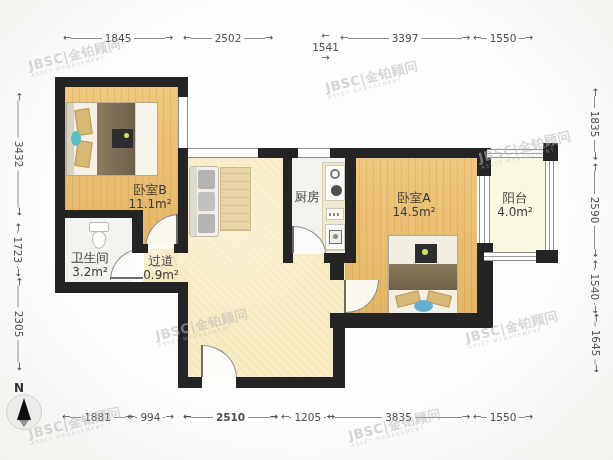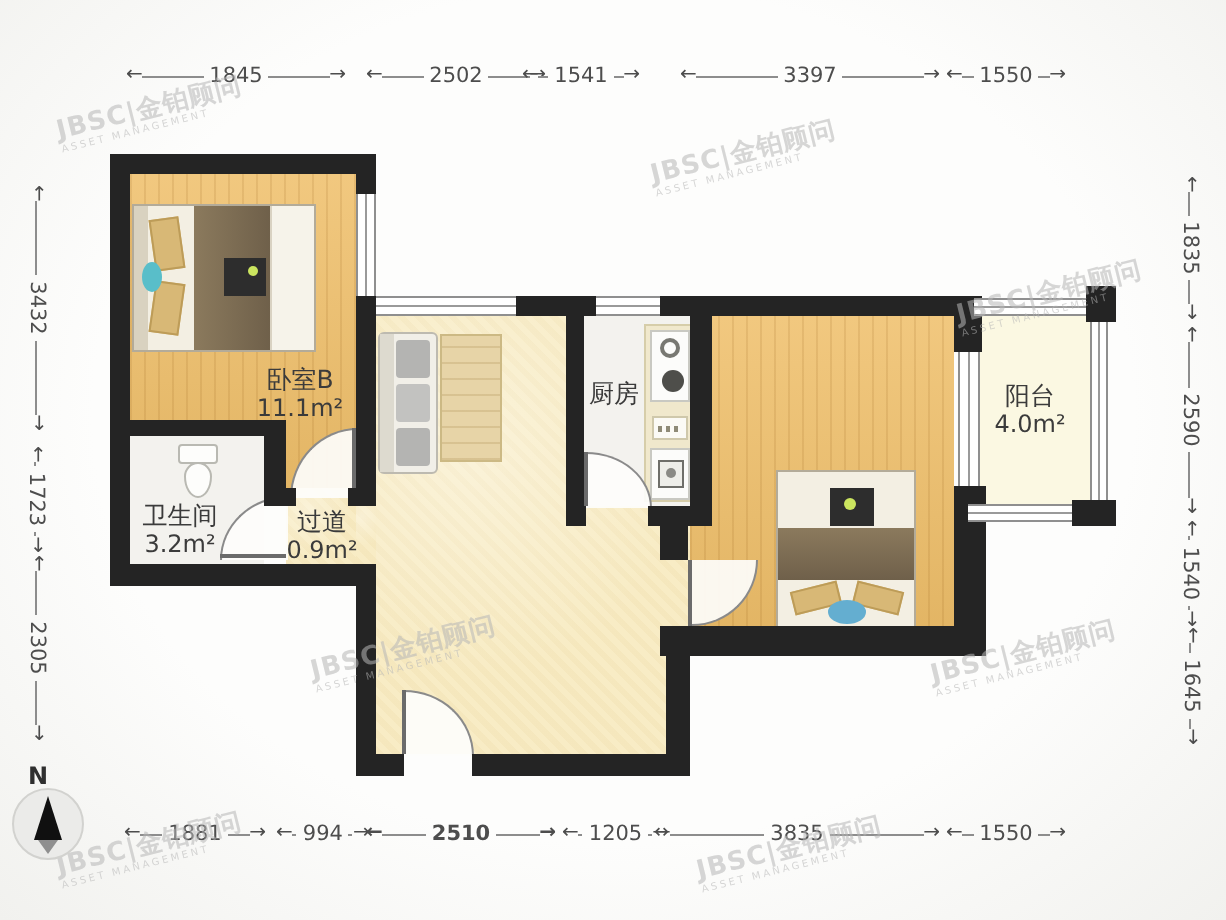--- a/index.html
+++ b/index.html
@@ -180,57 +180,61 @@
     <div>卫生间</div>
     <div class="area">3.2m²</div>
   </div>
   <div class="rlabel" style="left:161px;top:254px;">
     <div>过道</div>
     <div class="area">0.9m²</div>
   </div>
   <div class="rlabel" style="left:307px;top:190px;">
     <div>厨房</div>
   </div>
+  <div class="rlabel" style="left:414px;top:191px;">
+    <div>卧室A</div>
+    <div class="area">14.5m²</div>
+  </div>
   <div class="rlabel" style="left:515px;top:191px;text-align:center;">
     <div>阳台</div>
     <div class="area">4.0m²</div>
   </div>
 
   <div class="dim" style="left:63px;top:31px;width:110px;">
       <span class="ln"></span>
       <span class="lb">1845</span>
       <span class="ln"></span>
     </div>
   <div class="dim" style="left:183px;top:31px;width:90px;">
       <span class="ln"></span>
       <span class="lb">2502</span>
       <span class="ln"></span>
     </div>
-  <div class="dim" style="left:261px;top:31px;width:59px;">
+  <div class="dim" style="left:296px;top:31px;width:59px;flex-direction:column;">
       <span class="ln"></span>
       <span class="lb">1541</span>
       <span class="ln"></span>
     </div>
   <div class="dim" style="left:340px;top:31px;width:130px;">
       <span class="ln"></span>
       <span class="lb">3397</span>
       <span class="ln"></span>
     </div>
   <div class="dim" style="left:473px;top:31px;width:60px;">
       <span class="ln"></span>
       <span class="lb">1550</span>
       <span class="ln"></span>
     </div>
 
   <div class="dim" style="left:62px;top:410px;width:71px;">
       <span class="ln"></span>
       <span class="lb">1881</span>
       <span class="ln"></span>
     </div>
-  <div class="dim" style="left:138px;top:410px;width:38px;">
+  <div class="dim" style="left:127px;top:410px;width:38px;">
       <span class="ln"></span>
       <span class="lb">994</span>
       <span class="ln"></span>
     </div>
   <div class="dim" style="left:183px;top:410px;width:95px;font-weight:bold;">
       <span class="ln"></span>
       <span class="lb">2510</span>
       <span class="ln"></span>
     </div>
   <div class="dim" style="left:281px;top:410px;width:39px;">

